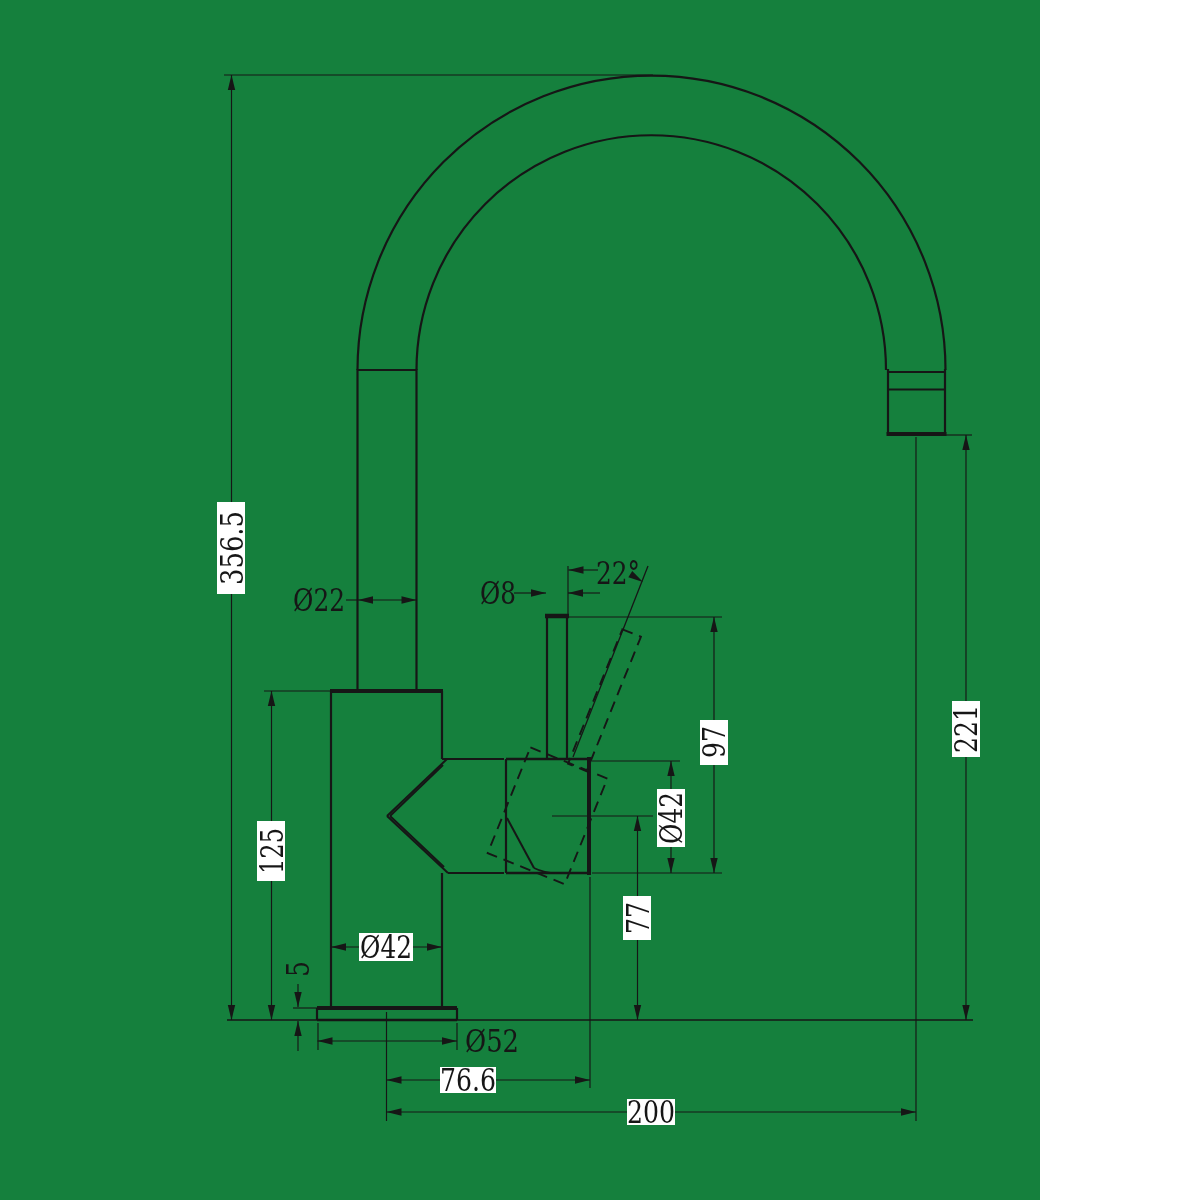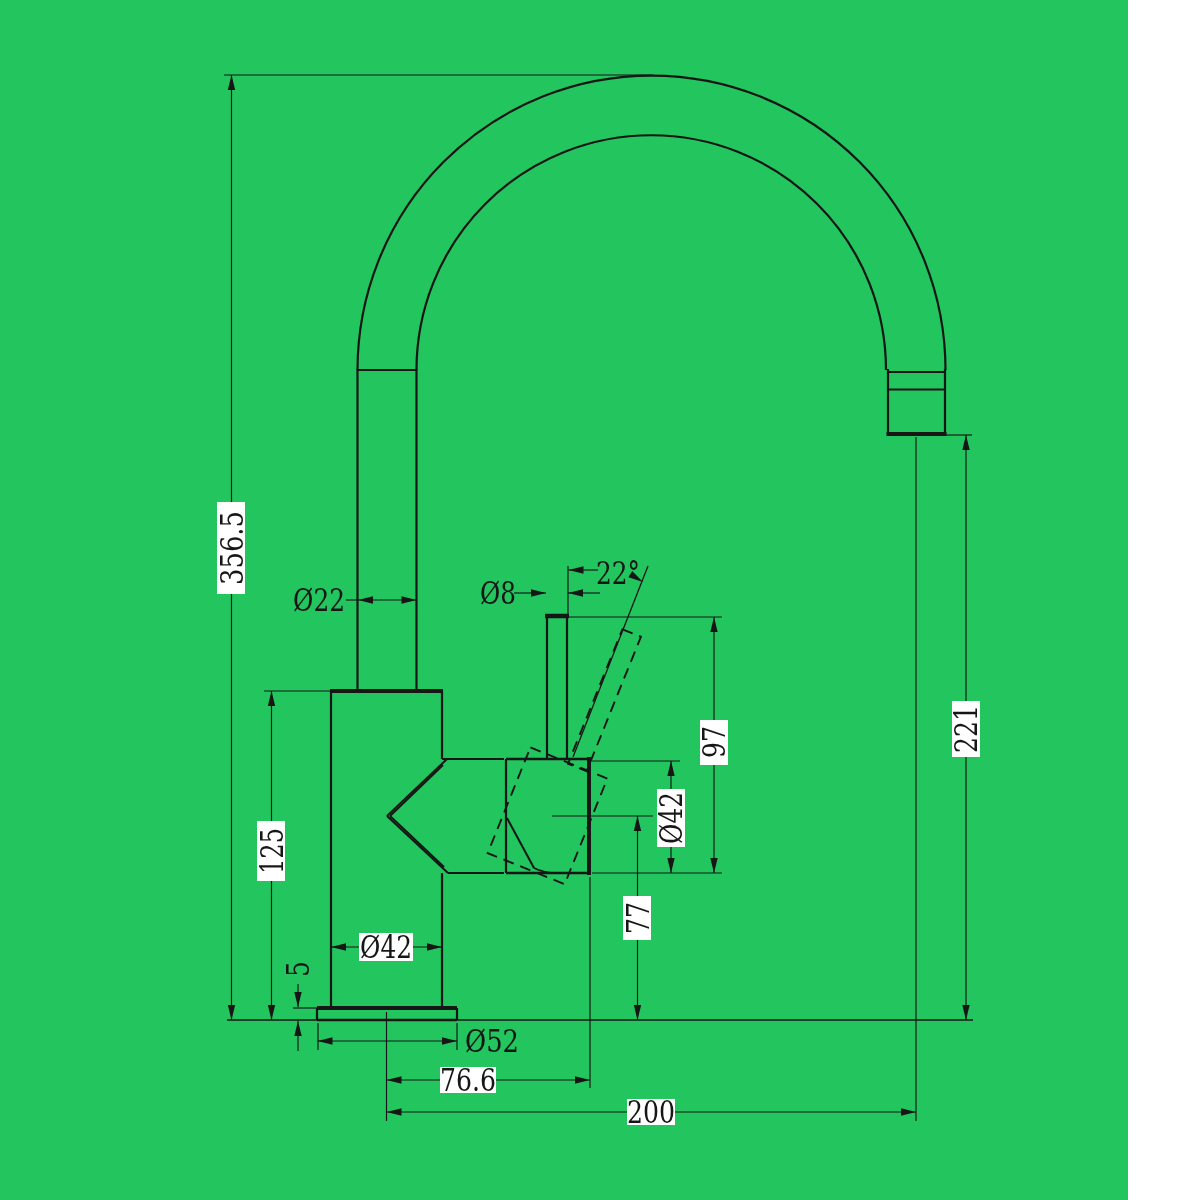--- a/index.html
+++ b/index.html
@@ -1,16 +1,16 @@
 <!DOCTYPE html>
 <html style="--line-color: #161616;"><head>
 <meta charset="utf-8">
 <style>
   html,body{margin:0;padding:0;background:#fff}
-  .sheet{position:relative;width:1128px;height:1200px;background:#22c55e;overflow:hidden}
+  .sheet{position:relative;width:1040px;height:1200px;background:#15803d;overflow:hidden}
   svg{display:block}
   svg text{
     fill:var(--line-color,#161616);
     font-family:"DejaVu Serif","Liberation Serif",serif;
     font-size:32px;
   }
   .ln{stroke:var(--line-color,#161616);fill:none;stroke-linecap:butt}
   .w1{stroke-width:1.15}
   .w12{stroke-width:1.3}
   .w16{stroke-width:1.6}

